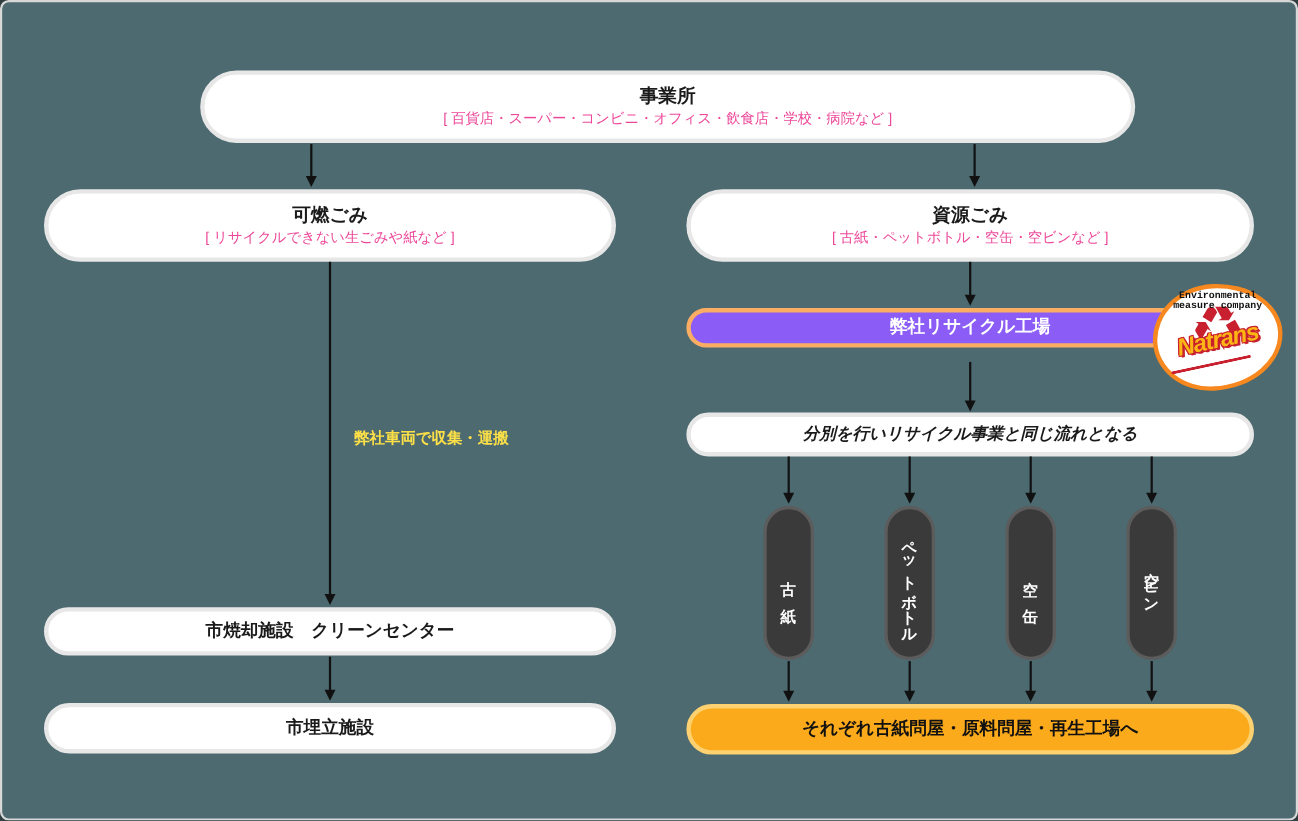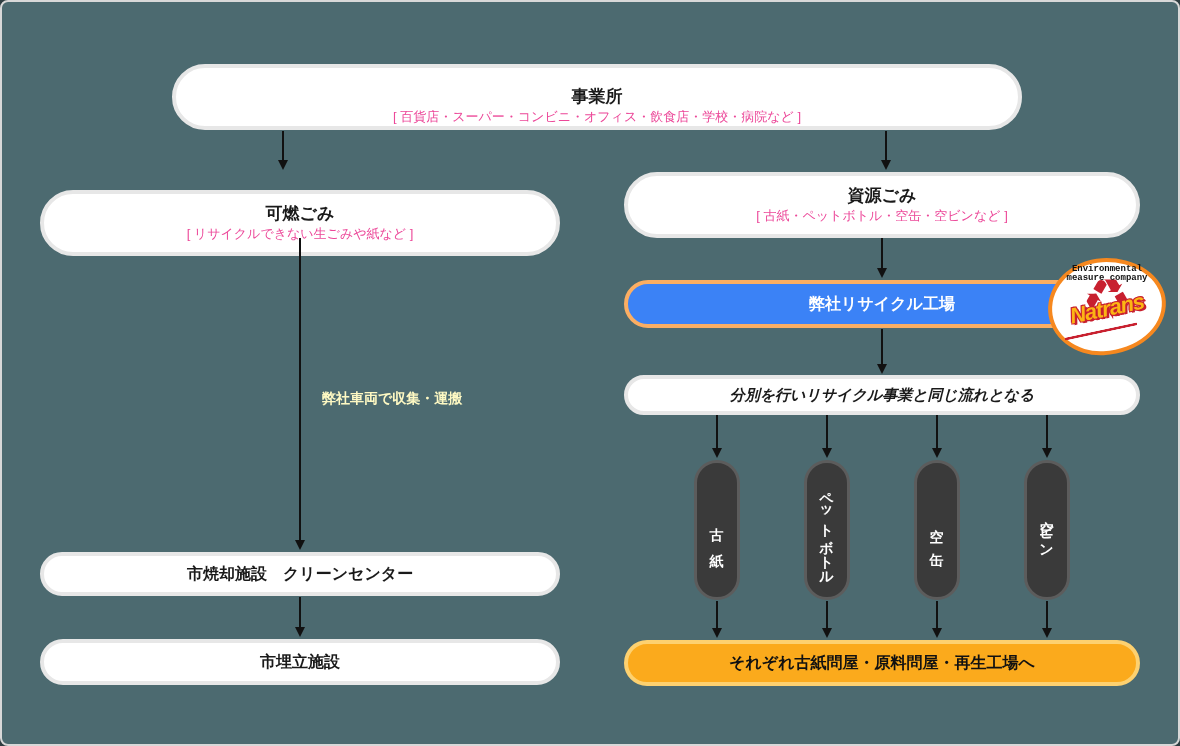--- a/index.html
+++ b/index.html
@@ -18,26 +18,26 @@
     position:absolute;
     background:#ffffff;
     border:4px solid #e7e7e7;
     border-radius:40px;
     display:flex;flex-direction:column;
     align-items:center;justify-content:center;
     text-align:center;
   }
   .node .title{font-size:17px;font-weight:bold;color:#1a1a1a;line-height:1.25;}
   .node .subtitle{font-size:13px;color:#ec4899;line-height:1.3;margin-top:2px;}
-  .box-business{left:170px;top:62px;width:850px;height:66px;justify-content:flex-end;}
-  .box-burnable{left:38px;top:170px;width:520px;height:66px;margin-top:18px;}
+  .box-business{left:180px;top:62px;width:850px;height:66px;}
+  .box-burnable{left:38px;top:170px;width:520px;height:66px;}
   .box-resource{left:622px;top:170px;width:516px;height:66px;}
   .box-factory{
-    left:622px;top:278px;width:516px;height:48px;
-    background:#3b82f6;border:4px solid #fbae63;border-radius:28px;
+    left:622px;top:278px;width:516px;height:36px;
+    background:#8b5cf6;border:4px solid #fbae63;border-radius:28px;
   }
   .box-factory .title{color:#ffffff;font-size:16px;}
   .box-sorting{left:622px;top:373px;width:516px;height:40px;border-radius:24px;}
   .box-sorting .title{font-size:15px;font-style:italic;}
   .box-incinerator{left:38px;top:550px;width:520px;height:44px;border-radius:26px;}
   .box-incinerator .title{font-size:16px;}
   .box-landfill{left:38px;top:637px;width:520px;height:46px;border-radius:26px;}
   .box-landfill .title{font-size:16px;}
   .box-destination{
     left:622px;top:638px;width:516px;height:46px;
@@ -63,21 +63,21 @@
   
   .arrow{position:absolute;width:2px;background:#111111;}
   .arrow::after{
     content:"";position:absolute;left:-4px;bottom:-9px;
     border-left:5px solid transparent;border-right:5px solid transparent;
     border-top:10px solid #111111;
   }
   
   .transport-note{
     position:absolute;left:320px;top:388px;
-    color:#fef9c3;font-weight:bold;font-size:14px;
+    color:#fde047;font-weight:bold;font-size:14px;
   }
   
   .logo{position:absolute;left:1046px;top:256px;width:118px;height:97px;z-index:5;}
   .logo-blob{
     position:absolute;inset:0;background:#ffffff;
     border:4px solid #f6881f;
     border-radius:48% 52% 55% 45% / 52% 48% 52% 48%;
     transform:rotate(-3deg);
   }
   .logo-company{

